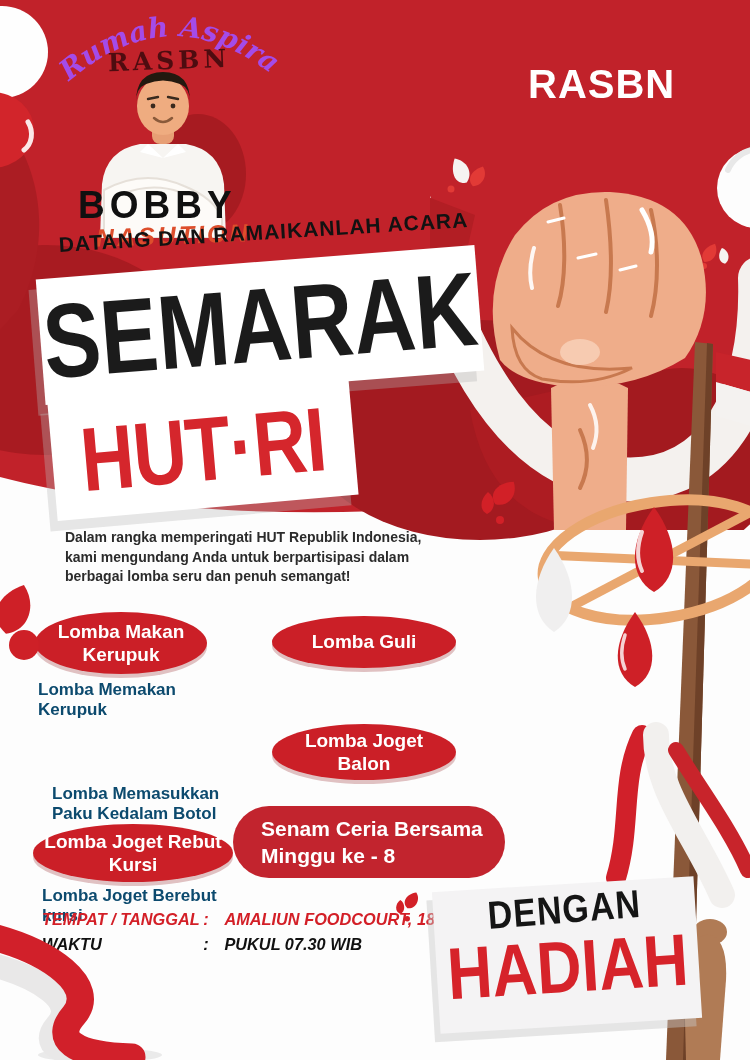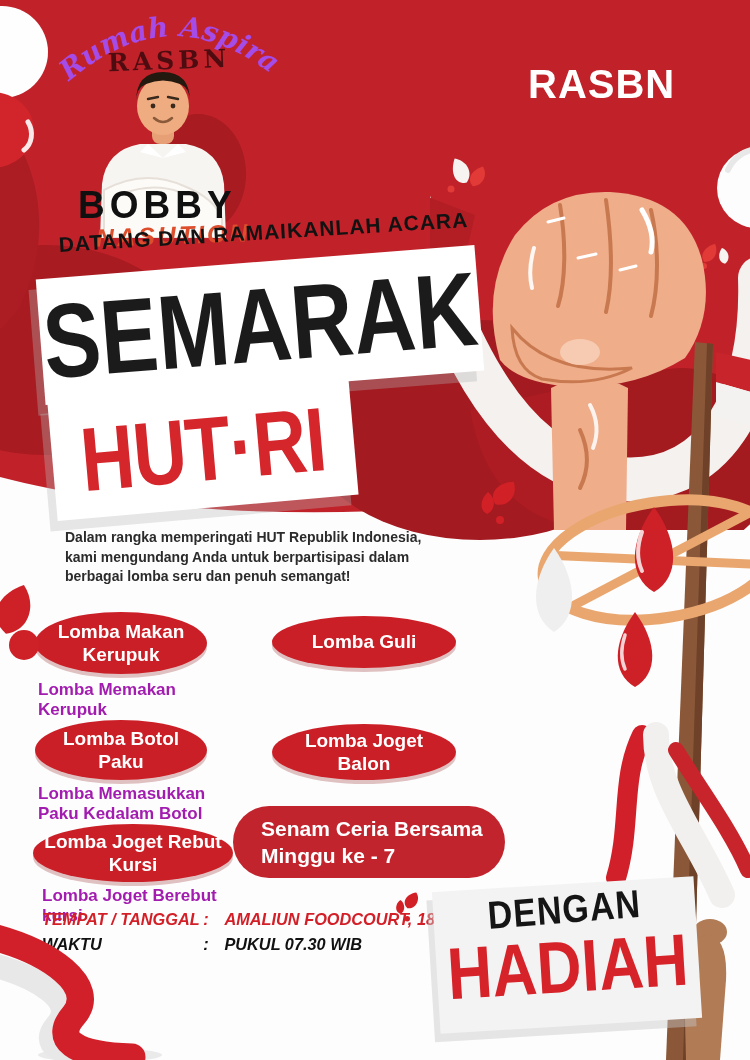--- a/index.html
+++ b/index.html
@@ -62,25 +62,25 @@
     display:flex;align-items:center;justify-content:center;text-align:center;
     font-size:19px;line-height:1.22;
     box-shadow:0 4px 0 rgba(140,15,20,0.25);
   }
   .pill-1{left:35px;top:612px;width:172px;height:62px;}
   .pill-2{left:272px;top:616px;width:184px;height:52px;}
   .pill-3{left:35px;top:720px;width:172px;height:60px;}
   .pill-4{left:272px;top:716px;width:184px;height:56px;margin-top:8px;}
   .pill-5{left:33px;top:824px;width:200px;height:58px;}
   .pill-desc{
-    font-size:17px;font-weight:bold;color:#a21caf;line-height:1.15;
+    font-size:17px;font-weight:bold;color:#0c4a6e;line-height:1.15;
   }
   .desc-1{left:38px;top:680px;}
   .desc-2{left:283px;top:672px;}
-  .desc-3{left:38px;top:784px;}
+  .desc-3{left:52px;top:784px;}
   .desc-4{left:294px;top:776px;}
   .desc-5{left:42px;top:886px;}
   .highlight-pill{
     left:233px;top:806px;width:272px;height:72px;background:#C2242E;
     border-radius:36px;color:#FFFFFF;font-weight:bold;font-size:21px;
     line-height:1.3;display:flex;align-items:center;padding-left:28px;
     box-sizing:border-box;
   }
   .details{
     left:42px;top:908px;font-size:17px;font-weight:bold;font-style:italic;
@@ -244,35 +244,33 @@
 kami mengundang Anda untuk berpartisipasi dalam
 berbagai lomba seru dan penuh semangat!</div>
 
   <div class="abs pill pill-1 preline">Lomba Makan
 Kerupuk</div>
   <div class="abs pill-desc desc-1 preline">Lomba Memakan
 Kerupuk</div>
 
   <div class="abs pill pill-2 preline">Lomba Guli</div>
 
-  <div class="abs pill pill-3 preline">Lomba Botol
-Paku</div>
   <div class="abs pill-desc desc-3 preline">Lomba Memasukkan
 Paku Kedalam Botol</div>
 
   <div class="abs pill pill-4 preline">Lomba Joget
 Balon</div>
 
   <div class="abs pill pill-5 preline">Lomba Joget Rebut
 Kursi</div>
   <div class="abs pill-desc desc-5 preline">Lomba Joget Berebut
 kursi</div>
 
   <div class="abs highlight-pill preline">Senam Ceria Bersama
-Minggu ke - 7</div>
+Minggu ke - 8</div>
 
   <svg class="abs" style="left:-14px;top:583px;" width="58" height="80" viewBox="0 0 58 80">
     <path d="M30,0 C8,16 4,42 28,52 C50,42 48,14 30,0 Z" fill="#CE2027" transform="rotate(18 28 26)"></path>
     <circle cx="38" cy="62" r="15" fill="#CE2027"></circle>
   </svg>
 
   <div class="abs details">
     <div class="detail-row red">
       <span class="detail-label">TEMPAT / TANGGAL</span>
       <span class="detail-sep">:</span>

